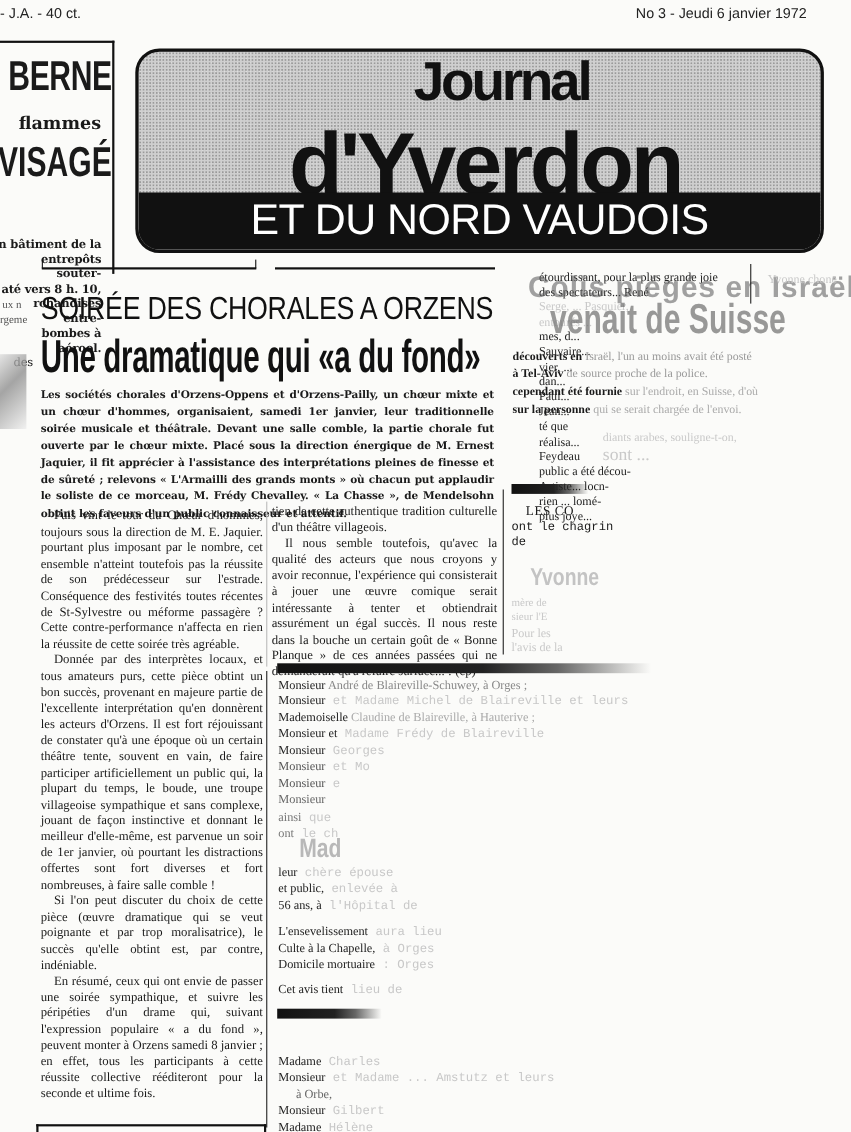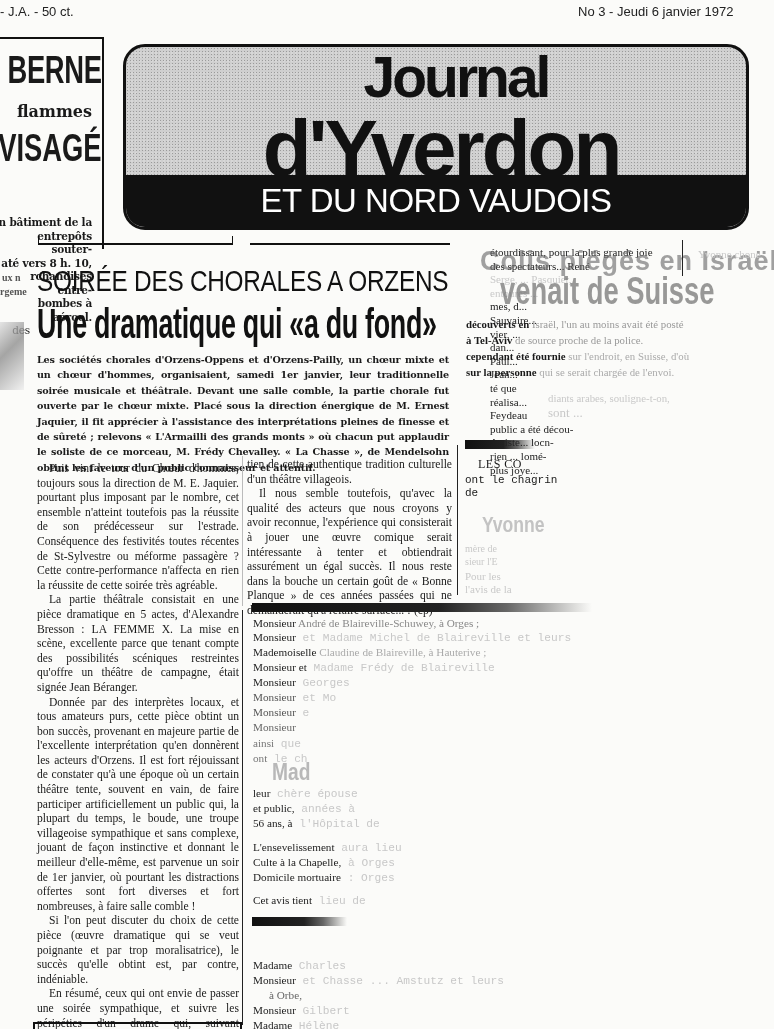--- a/index.html
+++ b/index.html
@@ -8,24 +8,24 @@
   .topline { font-family:"Liberation Sans", sans-serif; font-size:13px; color:#222; }
   .leftbox { left:-2px; top:37px; width:104px; height:210px; border-right:2px solid #111; border-top:2px solid #111; }
   .berne { font-family:"Liberation Sans", sans-serif; font-weight:bold; font-size:38px; transform:scaleX(0.72); transform-origin:right top; right:0; top:10px; letter-spacing:-0.5px; }
   .flammes { font-family:"DejaVu Serif", serif; font-weight:bold; font-size:16px; right:10px; top:63px; }
   .visage { font-family:"Liberation Sans", sans-serif; font-weight:bold; font-size:38px; transform:scaleX(0.72); transform-origin:right top; right:0; top:88px; }
   .lefttext { font-size:10.5px; line-height:13.5px; text-align:right; right:10px; top:177px; font-weight:bold; font-family:"DejaVu Serif", serif; letter-spacing:-0.2px; }
   .masthead { left:123px; top:44px; width:620px; height:180px; border:3px solid #111; border-radius:22px; overflow:hidden; background:#cfcfcf;
     background-image: radial-gradient(#9a9a9a 0.6px, transparent 0.8px), radial-gradient(#e0e0e0 0.6px, transparent 0.8px);
     background-size:3px 3px, 4px 4px; }
   .mh-title { position:absolute; left:0; right:0; text-align:center; font-family:"Liberation Sans", sans-serif; font-weight:bold; color:#111; letter-spacing:-3px; line-height:1; }
-  .mh-line1 { top:2px; font-size:57px; left:40px; }
+  .mh-line1 { top:2px; font-size:50px; left:40px; }
   .mh-line2 { top:62px; font-size:80px; left:10px; }
-  .mh-band { position:absolute; left:0; right:0; bottom:0; height:52px; background:#111; color:#fff; font-family:"Liberation Sans", sans-serif; font-size:33px; text-align:center; line-height:52px; letter-spacing:-0.5px; }
-  .side-frag { font-size:10px; color:#555;font-weight:bold; }
+  .mh-band { position:absolute; left:0; right:0; bottom:0; height:52px; background:#111; color:#fff; font-family:"Liberation Sans", sans-serif; font-size:39px; text-align:center; line-height:52px; letter-spacing:-0.5px; }
+  .side-frag { font-size:10px; color:#555; }
   .h-kicker { left:37px; top:265px; font-family:"Liberation Sans", sans-serif; font-size:29px; letter-spacing:-0.3px; transform:scaleX(0.84); transform-origin:left top; white-space:nowrap; color:#111; }
   .h-main { left:37px; top:300px; font-family:"Liberation Sans", sans-serif; font-weight:bold; font-size:42px; transform:scaleX(0.64); transform-origin:left top; white-space:nowrap; color:#111; letter-spacing:-0.5px; }
   .lede { left:37px; top:352px; width:412px; font-family:"DejaVu Serif", serif; font-weight:bold; font-size:9.6px; line-height:15.4px; text-align:justify; letter-spacing:-0.15px; }
   .col { font-size:11.6px; line-height:14.6px; text-align:justify; hyphens:manual; }
   .col p { margin:0; text-indent:12px; }
   .col1 { left:37px; top:462px; width:202px; }
   .col2 { left:247px; top:458px; width:205px; }
   .vrule { background:#222; width:1px; }
   .dark-band { height:9px; background:linear-gradient(to right, #111 0%, #222 55%, rgba(40,40,40,0.7) 75%, rgba(255,255,255,0) 100%); }
   .rgt { font-size:11px; line-height:13.6px; color:#222; }
@@ -33,21 +33,21 @@
   .story2-h1 { font-family:"Liberation Sans", sans-serif; font-weight:bold; font-size:27px; color:rgba(100,100,100,0.6); letter-spacing:1px; white-space:nowrap; }
   .story2-h2 { font-family:"Liberation Sans", sans-serif; font-weight:bold; font-size:38px; color:rgba(110,110,110,0.7); transform:scaleX(0.72); transform-origin:left top; white-space:nowrap; }
   .notice { font-size:11.2px; line-height:14.2px; }
   .notice .d { color:#222; }
   .notice .l { color:#c8c8c8;font-family:Liberation Mono, monospace; }
   .bigfade { font-family:"Liberation Sans", sans-serif; font-weight:bold; font-size:22px; color:#c3c3c3; transform:scaleX(0.8); transform-origin:left top; }
 </style>
 </head>
 <body>
 
-<div class="abs topline" style="left:0; top:4px;">- J.A. - 50 ct.</div>
+<div class="abs topline" style="left:0; top:4px;">- J.A. - 40 ct.</div>
 <div class="abs topline" style="left:578px; top:4px;text-align:right;">No 3 - Jeudi 6 janvier 1972</div>
 
 <div class="abs leftbox">
   <div class="abs berne">BERNE</div>
   <div class="abs flammes">flammes</div>
   <div class="abs visage">VISAGÉ</div>
   <div class="abs lefttext">
     <div>n bâtiment de la</div>
     <div>entrepôts souter-</div>
     <div>até vers 8 h. 10,</div>
@@ -70,21 +70,20 @@
 <div class="abs side-frag" style="left:2px; top:272px;">ux n</div>
 <div class="abs side-frag" style="left:0px; top:286px;">rgeme</div>
 <div class="abs" style="left:0; top:322px; width:24px; height:68px; background:linear-gradient(135deg,#ddd,#888 40%,#bbb 70%,#eee); opacity:0.75;"></div>
 
 <div class="abs h-kicker">SOIRÉE DES CHORALES A ORZENS</div>
 <div class="abs h-main">Une dramatique qui «a du fond»</div>
 <div class="abs lede">Les sociétés chorales d'Orzens-Oppens et d'Orzens-Pailly, un chœur mixte et un chœur d'hommes, organisaient, samedi 1er janvier, leur traditionnelle soirée musicale et théâtrale. Devant une salle comble, la partie chorale fut ouverte par le chœur mixte. Placé sous la direction énergique de M. Ernest Jaquier, il fit apprécier à l'assistance des interprétations pleines de finesse et de sûreté ; relevons « L'Armailli des grands monts » où chacun put applaudir le soliste de ce morceau, M. Frédy Chevalley. « La Chasse », de Mendelsohn obtint les faveurs d'un public connaisseur et attentif.</div>
 
 <div class="abs col col1">
   <p>Puis vint le tour du Chœur d'hommes, toujours sous la direction de M. E. Jaquier. pourtant plus imposant par le nombre, cet ensemble n'atteint toutefois pas la réussite de son prédécesseur sur l'estrade. Conséquence des festivités toutes récentes de St-Sylvestre ou méforme passagère ? Cette contre-performance n'affecta en rien la réussite de cette soirée très agréable.</p>
-  <p>La partie théâtrale consistait en une pièce dramatique en 5 actes, d'Alexandre Bresson : LA FEMME X. La mise en scène, excellente parce que tenant compte des possibilités scéniques restreintes qu'offre un théâtre de campagne, était signée Jean Béranger.</p>
   <p>Donnée par des interprètes locaux, et tous amateurs purs, cette pièce obtint un bon succès, provenant en majeure partie de l'excellente interprétation qu'en donnèrent les acteurs d'Orzens. Il est fort réjouissant de constater qu'à une époque où un certain théâtre tente, souvent en vain, de faire participer artificiellement un public qui, la plupart du temps, le boude, une troupe villageoise sympathique et sans complexe, jouant de façon instinctive et donnant le meilleur d'elle-même, est parvenue un soir de 1er janvier, où pourtant les distractions offertes sont fort diverses et fort nombreuses, à faire salle comble !</p>
   <p>Si l'on peut discuter du choix de cette pièce (œuvre dramatique qui se veut poignante et par trop moralisatrice), le succès qu'elle obtint est, par contre, indéniable.</p>
   <p>En résumé, ceux qui ont envie de passer une soirée sympathique, et suivre les péripéties d'un drame qui, suivant l'expression populaire « a du fond », peuvent monter à Orzens samedi 8 janvier ; en effet, tous les participants à cette réussite collective réédite­ront pour la seconde et ultime fois.</p>
 
 </div>
 <div class="abs vrule" style="left:242px; top:610px; height:415px;"></div>
 <div class="abs vrule" style="left:242px; top:456px; height:150px; background:#bbb;"></div>
 <div class="abs col col2">
   <p style="text-indent:0">tien de cette authentique tradition culturelle d'un théâtre villageois.</p>
   <p>Il nous semble toutefois, qu'avec la qualité des acteurs que nous croyons y avoir reconnue, l'expérience qui consisterait à jouer une œuvre comique serait intéressante à tenter et obtiendrait assurément un égal succès. Il nous reste dans la bouche un certain goût de « Bonne Planque » de ces années passées qui ne demanderait qu'à refaire surface... ! (cp)</p>
@@ -115,21 +114,21 @@
 <div class="abs story2-h2" style="left:500px; top:270px;">venait de Suisse</div>
 <div class="abs vrule" style="left:682px; top:240px; height:36px;"></div>
 <div class="abs faded" style="left:698px; top:248px; font-size:11px;">Yvonne chone</div>
 <div class="abs" style="left:466px; top:316px; width:300px; font-size:10.8px; line-height:16px;">
   <div><b>découverts en</b><span style="color:#999"> Israël, l'un au moins avait été posté</span></div>
   <div><b>à Tel-Aviv</b><span style="color:#999"> de source proche de la police.</span></div>
   <div><b>cependant été fournie</b><span style="color:#aaa"> sur l'endroit, en Suisse, d'où</span></div>
   <div><b>sur la personne</b><span style="color:#aaa"> qui se serait chargée de l'envoi.</span></div>
 </div>
 <div class="abs faded" style="left:548px; top:392px; font-size:10.8px;">diants arabes, souligne-t-on,</div>
-<div class="abs faded" style="left:548px; top:405px; font-size:13px;">sont ...</div>
+<div class="abs faded" style="left:548px; top:405px; font-size:16px;">sont ...</div>
 
 <div class="abs vrule" style="left:457px; top:445px; height:150px;"></div>
 <div class="abs dark-band" style="left:465px; top:440px; width:70px;"></div>
 <div class="abs" style="left:478px; top:457px; font-size:12px; font-weight:normal; letter-spacing:0.5px;">LES CO</div>
 <div class="abs" style="left:465px; top:474px; font-family:'Liberation Mono', monospace; font-size:11px; line-height:13px;">
   <div>ont le chagrin</div>
   <div>de</div>
 </div>
 <div class="abs bigfade" style="left:482px; top:512px;">Yvonne</div>
 <div class="abs faded" style="left:465px; top:542px; font-size:10px; line-height:13px;">
@@ -150,30 +149,30 @@
   <div><span class="d">Monsieur</span><span class="l"> Georges</span></div>
   <div><span style="color:#555">Monsieur</span><span class="l"> et Mo</span></div>
   <div><span style="color:#555">Monsieur</span><span class="l"> e</span></div>
   <div><span style="color:#666">Monsieur</span><span class="l"></span></div>
   <div><span style="color:#777">ainsi</span><span class="l"> que</span></div>
   <div><span style="color:#777">ont</span><span class="l"> le ch</span></div>
 </div>
 <div class="abs bigfade" style="left:272px; top:758px; font-size:24px; color:#b8b8b8;">Mad</div>
 <div class="abs notice" style="left:253px; top:786px; width:370px;">
   <div><span class="d">leur</span><span class="l"> chère épouse</span></div>
-  <div><span class="d">et public,</span><span class="l"> années à</span></div>
+  <div><span class="d">et public,</span><span class="l"> enlevée à</span></div>
   <div><span class="d">56 ans, à</span><span class="l"> l'Hôpital de</span></div>
   <div style="height:8px"></div>
   <div><span class="d">L'ensevelissement</span><span class="l"> aura lieu</span></div>
   <div><span class="d">Culte à la Chapelle,</span><span class="l"> à Orges</span></div>
   <div><span class="d">Domicile mortuaire</span><span class="l"> : Orges</span></div>
   <div style="height:8px"></div>
   <div><span class="d">Cet avis tient</span><span class="l"> lieu de</span></div>
 </div>
 
 <div class="abs dark-band" style="left:252px; top:917px; width:95px;"></div>
 <div class="abs notice" style="left:253px; top:958px; width:370px;">
   <div><span class="d">Madame</span><span class="l"> Charles</span></div>
-  <div><span class="d">Monsieur</span><span class="l"> et Chasse ... Amstutz et leurs</span></div>
+  <div><span class="d">Monsieur</span><span class="l"> et Madame ... Amstutz et leurs</span></div>
   <div style="padding-left:16px; color:#666;">    à Orbe,</div>
   <div><span class="d">Monsieur</span><span class="l"> Gilbert</span></div>
   <div><span class="d">Madame</span><span class="l"> Hélène</span></div>
 </div>
 
 </body></html>

